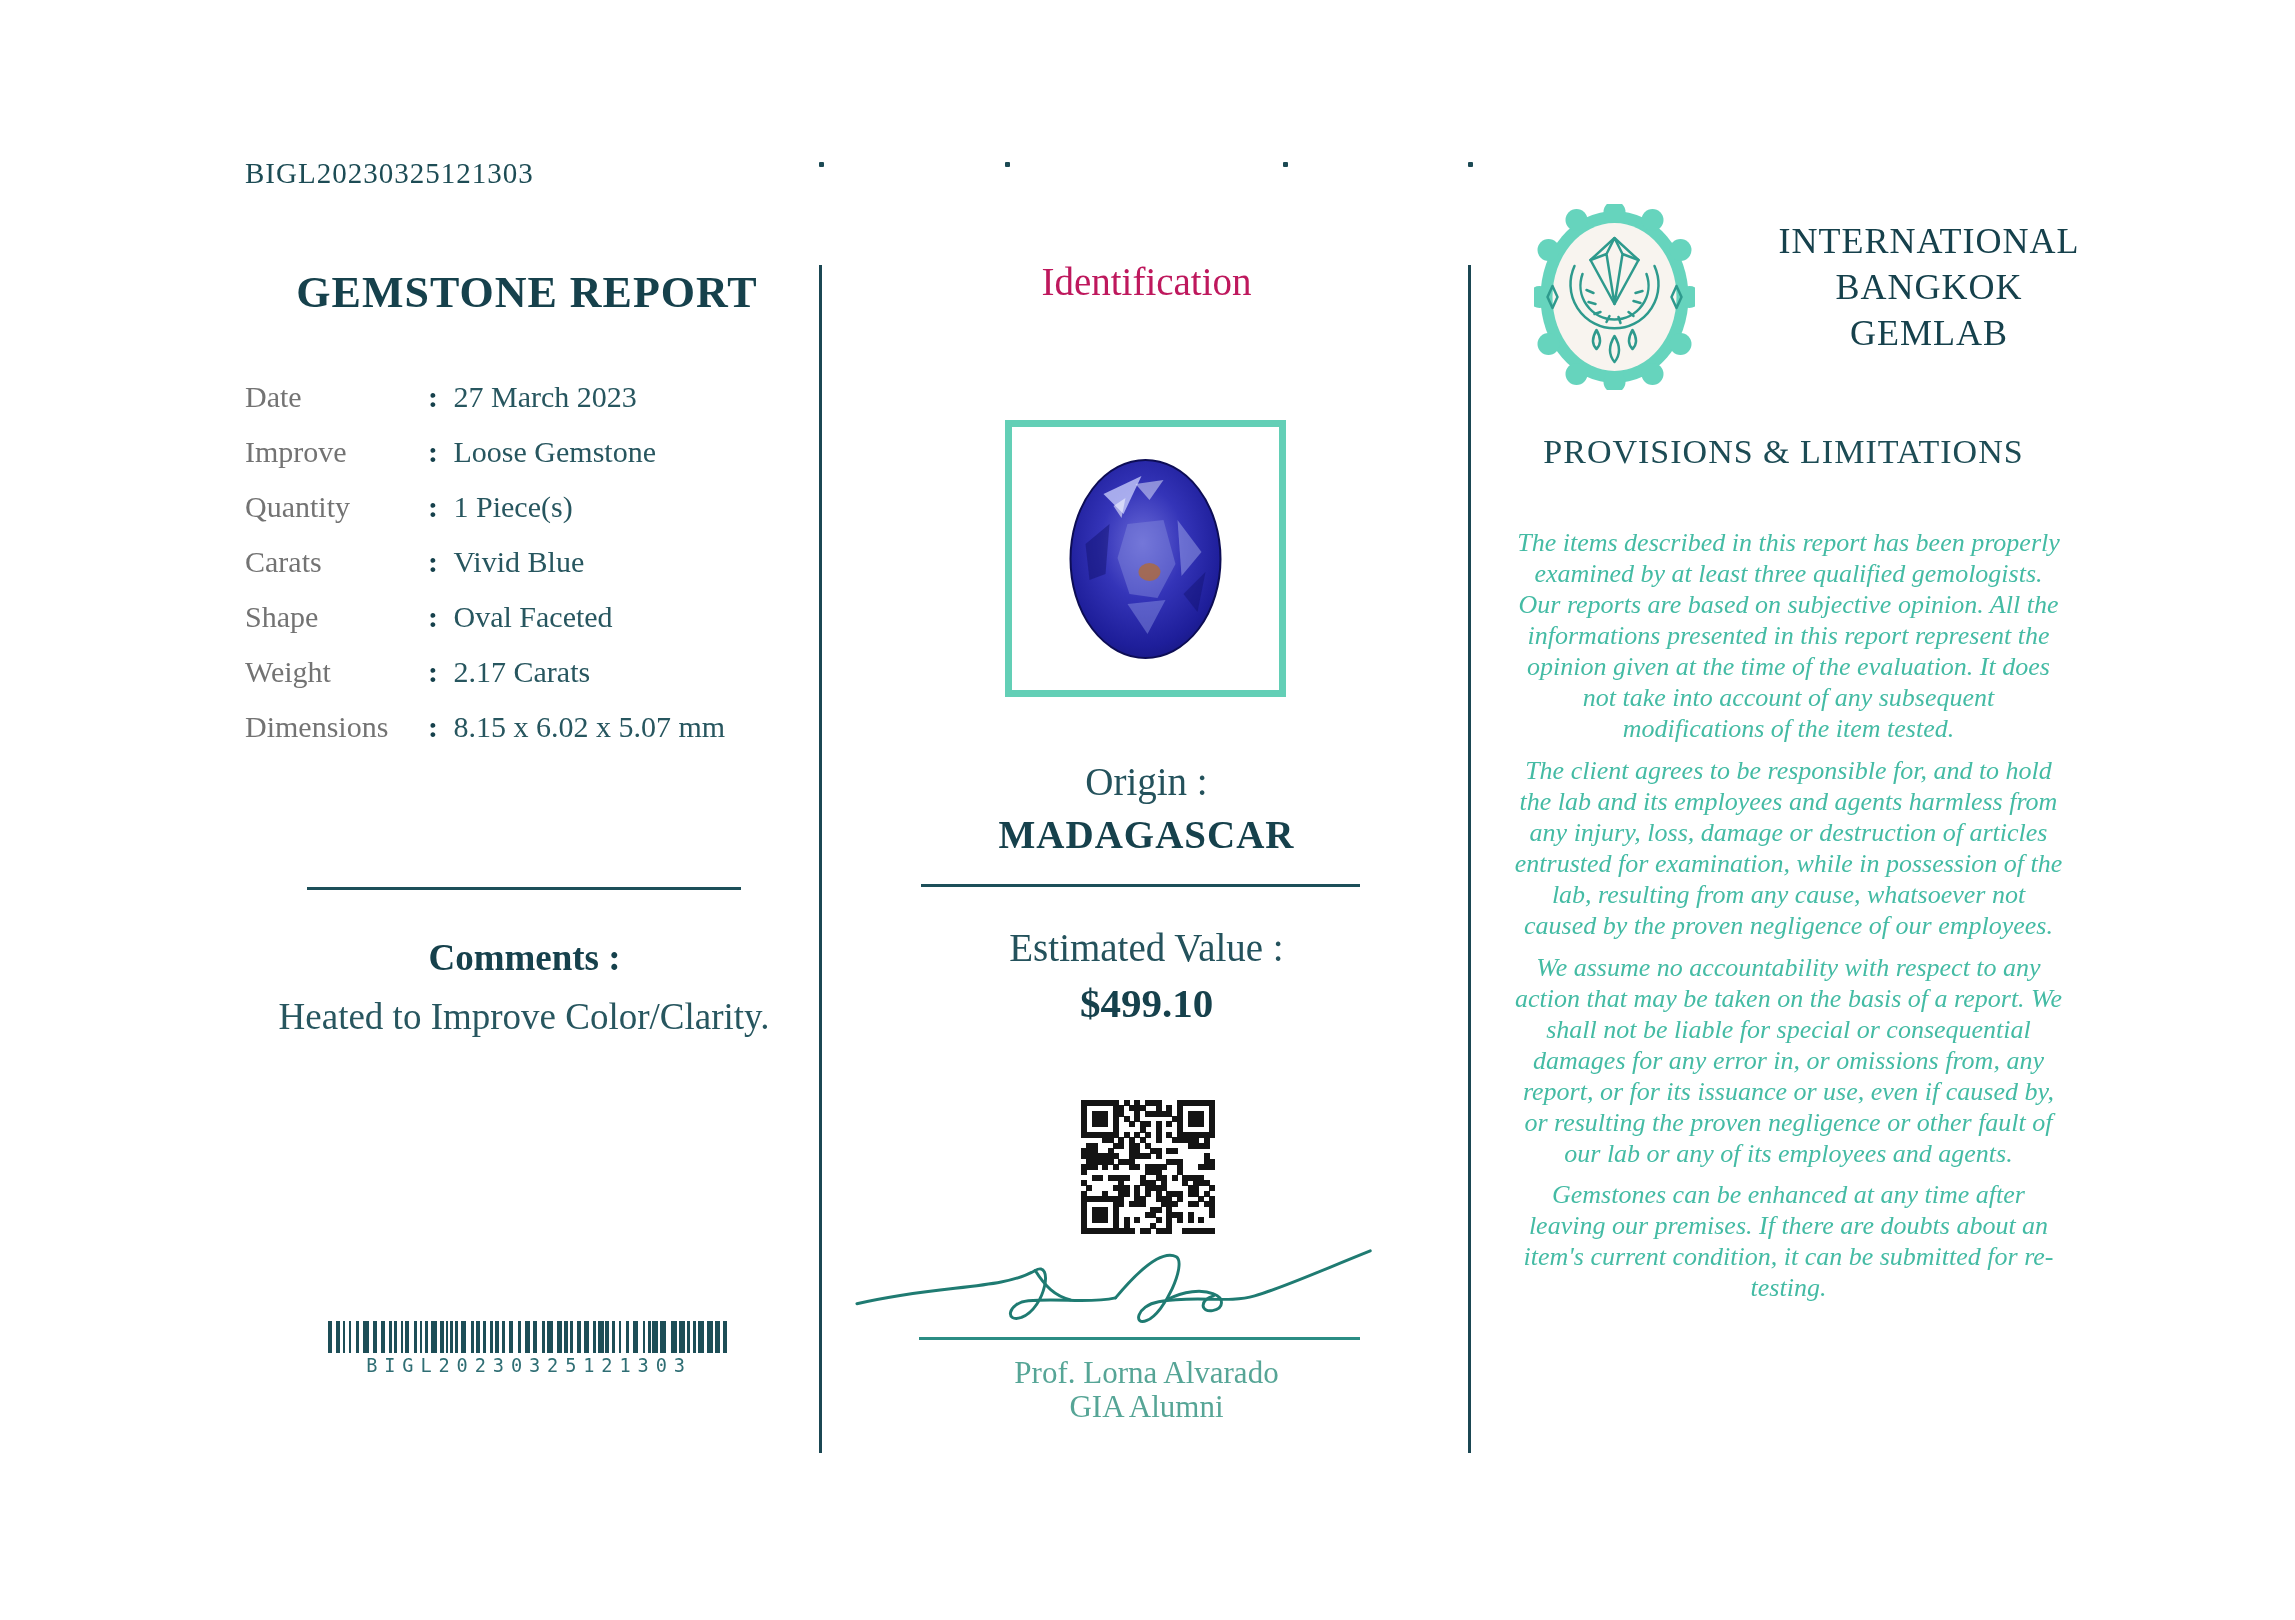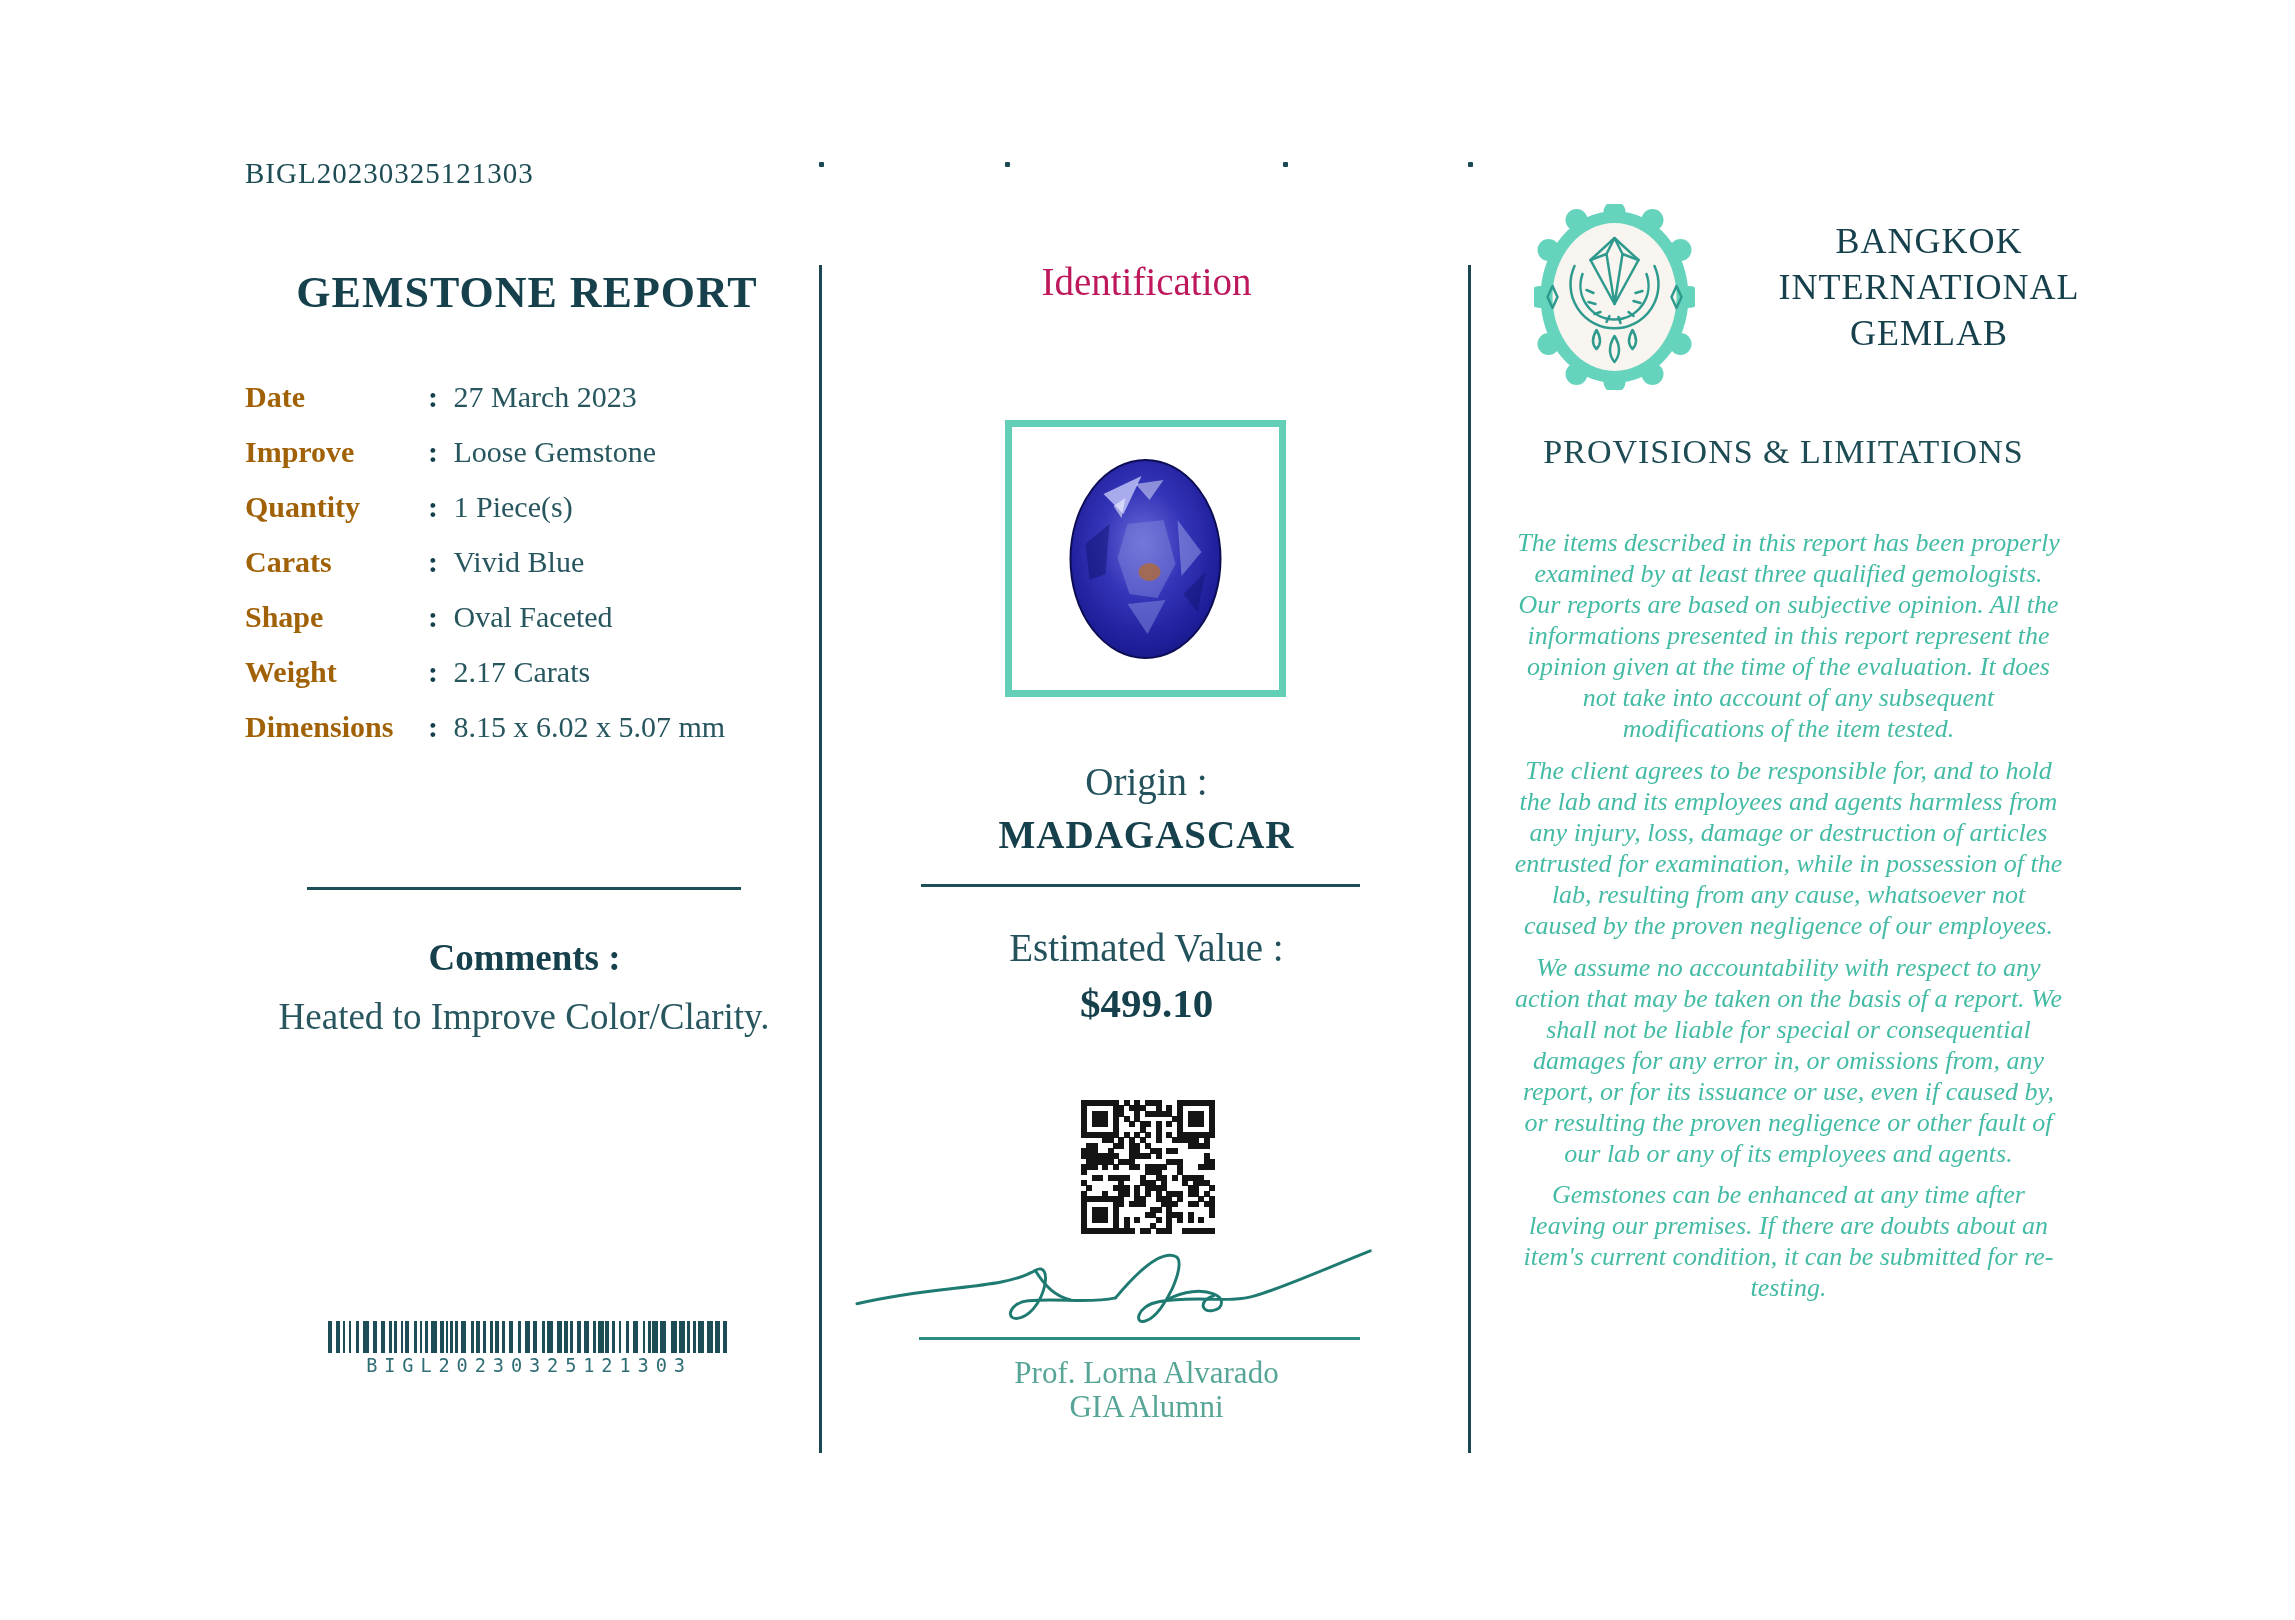--- a/index.html
+++ b/index.html
@@ -10,21 +10,21 @@
   
   .regdot{position:absolute;width:4.9px;height:4.9px;background:#1c4a54;border-radius:1px;}
   
   .vdivider{position:absolute;top:265px;width:2.9px;height:1188px;background:#1b4753;}
   
   .report-id{position:absolute;left:245px;top:157px;font-size:29px;color:#1d4c55;letter-spacing:1px;}
   .left-title{position:absolute;left:245px;top:267px;width:564px;text-align:center;
     font-size:44px;font-weight:bold;color:#16414c;letter-spacing:1px;}
   .fields{position:absolute;left:245px;top:369px;width:559px;}
   .field-row{display:flex;height:55px;align-items:center;font-size:30px;}
-  .field-label{width:183px;font-weight:bold;color:#a16207;}
+  .field-label{width:183px;font-weight:normal;color:#737373;}
   .field-colon{width:25.5px;font-weight:bold;color:#16414c;}
   .field-value{color:#27565f;}
   .hr-left{position:absolute;left:307px;top:887px;width:434px;height:2.9px;background:#1d4f59;}
   .comments-label{position:absolute;left:245px;top:936px;width:559px;text-align:center;
     font-size:37px;font-weight:bold;color:#16414c;}
   .comments-text{position:absolute;left:186px;top:995px;width:676px;text-align:center;
     font-size:37px;color:#27565f;}
   .barcode{position:absolute;left:328px;top:1321px;width:402px;height:49px;}
   .barcode-bars{position:absolute;left:0;top:0;width:402px;height:32px;}
   .barcode-bars i{position:absolute;top:0;height:100%;background:#1d4e57;}
@@ -576,22 +576,22 @@
         <path d="M62 126 q7 12 0 19 q-7 -7 0 -19 Z"></path>
         <path d="M98 126 q7 12 0 19 q-7 -7 0 -19 Z"></path>
         <path d="M80 132 q9 15 0 26 q-9 -11 0 -26 Z"></path>
         <path d="M18 82 L23 93 L18 104 L13 93 Z"></path>
         <path d="M142 82 L147 93 L142 104 L137 93 Z"></path>
       </g>
     </svg>
   </div>
 
   <div class="lab-name">
+    <div>INTERNATIONAL</div>
     <div>BANGKOK</div>
-    <div>INTERNATIONAL</div>
     <div>GEMLAB</div>
   </div>
 
   <div class="provisions-title">PROVISIONS &amp; LIMITATIONS</div>
 
   <div class="provisions">
     <p>The items described in this report has been properly examined by at least three qualified gemologists. Our reports are based on subjective opinion. All the informations presented in this report represent the opinion given at the time of the evaluation. It does not take into account of any subsequent modifications of the item tested.</p>
     <p>The client agrees to be responsible for, and to hold the lab and its employees and agents harmless from any injury, loss, damage or destruction of articles entrusted for examination, while in possession of the lab, resulting from any cause, whatsoever not caused by the proven negligence of our employees.</p>
     <p>We assume no accountability with respect to any action that may be taken on the basis of a report. We shall not be liable for special or consequential damages for any error in, or omissions from, any report, or for its issuance or use, even if caused by, or resulting the proven negligence or other fault of our lab or any of its employees and agents.</p>
     <p>Gemstones can be enhanced at any time after leaving our premises. If there are doubts about an item's current condition, it can be submitted for re-testing.</p>

